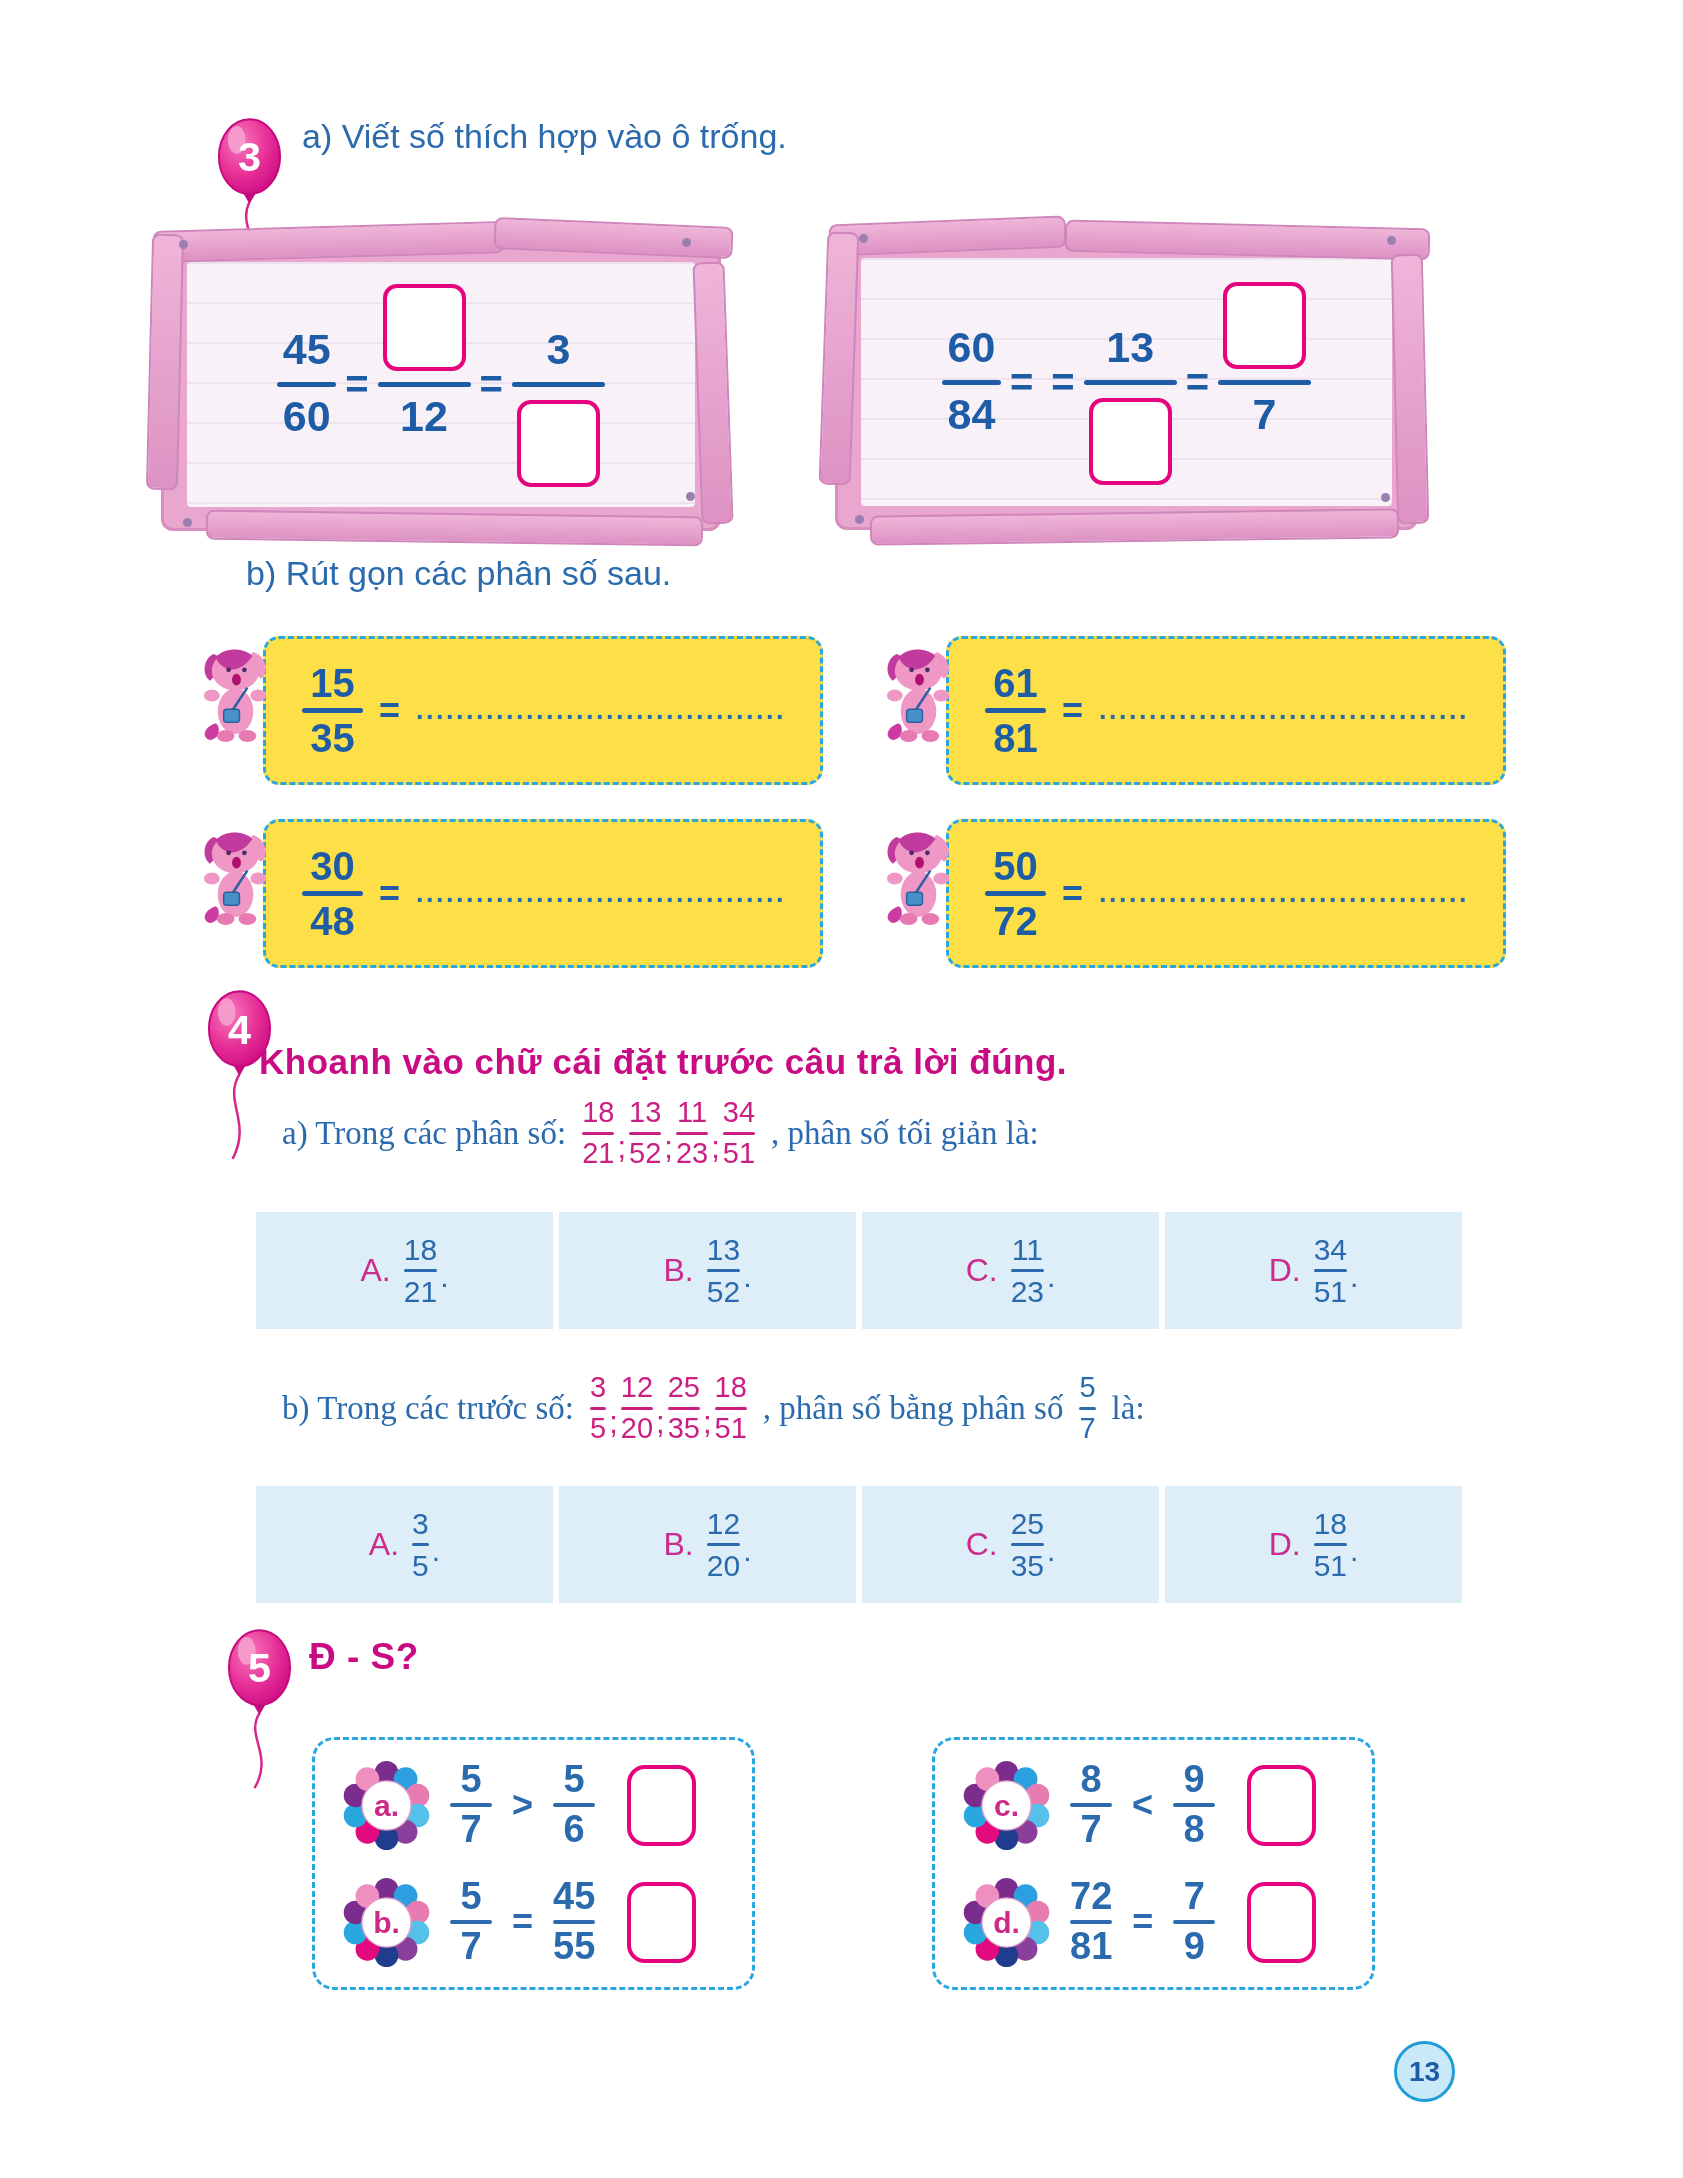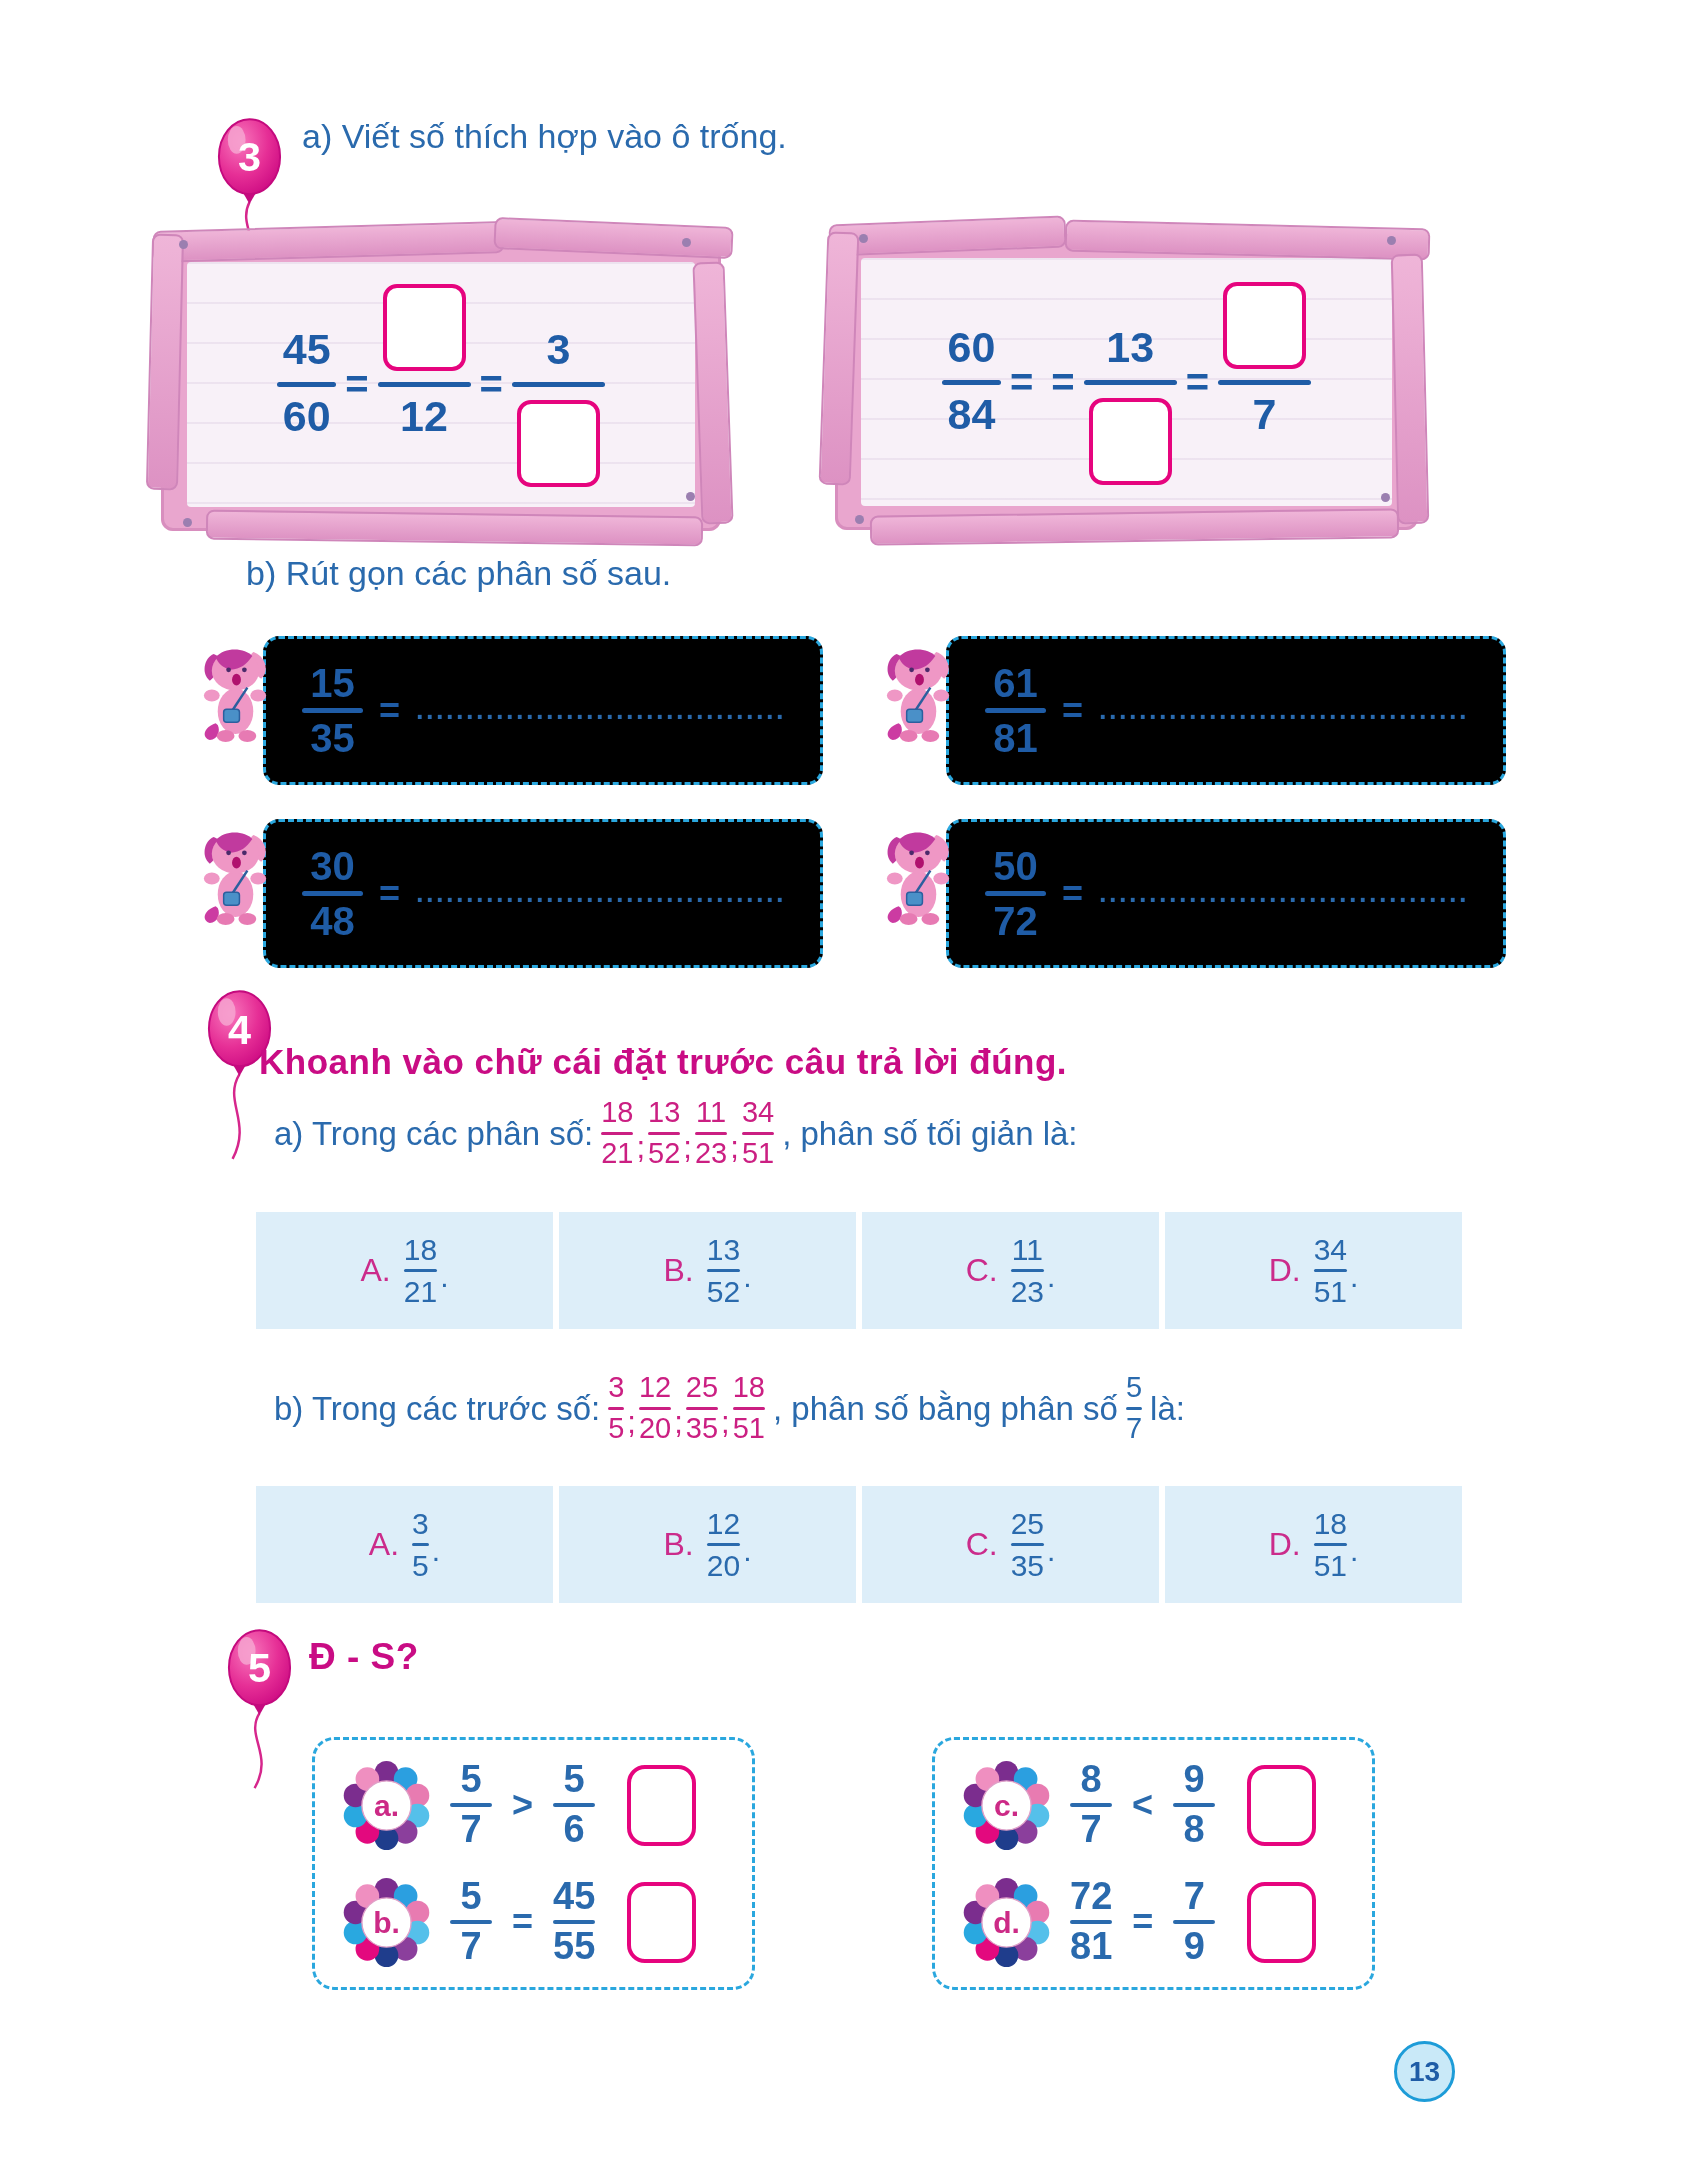--- a/index.html
+++ b/index.html
@@ -33,35 +33,35 @@
   .ffrac .bottom{align-items:flex-start;}
   .fbar{width:59px;height:5px;background:#1f5ca6;border-radius:3px;margin:4px 0;}
   .wide .fbar{width:93px;}
   .fnum{font-size:43px;font-weight:bold;color:#1f5ca6;line-height:1.0;padding:4px 0 7px 0;}
   .blank-box{width:75px;height:79px;background:#ffffff;border:4px solid #e6047e;border-radius:14px;}
   .top .blank-box{margin-bottom:7px;}
   .bottom .blank-box{margin-top:9px;}
   .feq{font-size:40px;font-weight:bold;color:#1f5ca6;margin:0 9px;}
 
   
-  .pb-box{position:absolute;width:560px;height:149px;background:#000000;
+  .pb-box{position:absolute;width:560px;height:149px;background:#fde047;
           border:3.5px dashed #2aa7de;border-radius:16px;box-sizing:border-box;
           display:flex;align-items:center;padding-left:36px;}
   .pfrac{display:inline-flex;flex-direction:column;align-items:center;}
   .pfrac span{font-size:40px;font-weight:bold;color:#1f5ca6;line-height:1.05;}
   .pbar{align-self:stretch;height:4.5px;background:#1f5ca6;border-radius:3px;margin:4px 0;min-width:61px;}
   .peq{font-size:36px;font-weight:bold;color:#1f5ca6;margin:0 16px;}
   .dots{flex:1;overflow:hidden;white-space:nowrap;margin-right:36px;
         font-size:27px;font-weight:bold;letter-spacing:2.5px;color:#2a6aad;}
   .dog{position:absolute;z-index:5;}
 
   
   .q-line{position:absolute;height:109px;display:flex;align-items:center;
           font-size:33px;color:#2a6aad;}
-  .qt{margin:0 5px;white-space:pre;}
+  .qt{margin:0 13px;white-space:pre;font-family:Liberation Serif, serif;}
   .ifrac{display:inline-flex;flex-direction:column;align-items:center;
          font-size:29px;line-height:1.1;margin:0 3px;}
   .ifrac .ibar{align-self:stretch;height:3px;background:currentColor;border-radius:2px;margin:3px 0;}
   .ifrac.m{color:#cb1f82;}
   .ifrac.b{color:#2a6aad;}
   .qsep{color:#cb1f82;position:relative;top:14px;font-size:31px;}
 
   
   .opt-row{position:absolute;display:flex;gap:6px;}
   .opt{width:297px;height:117px;background:#ddeef9;display:flex;align-items:center;justify-content:center;}

